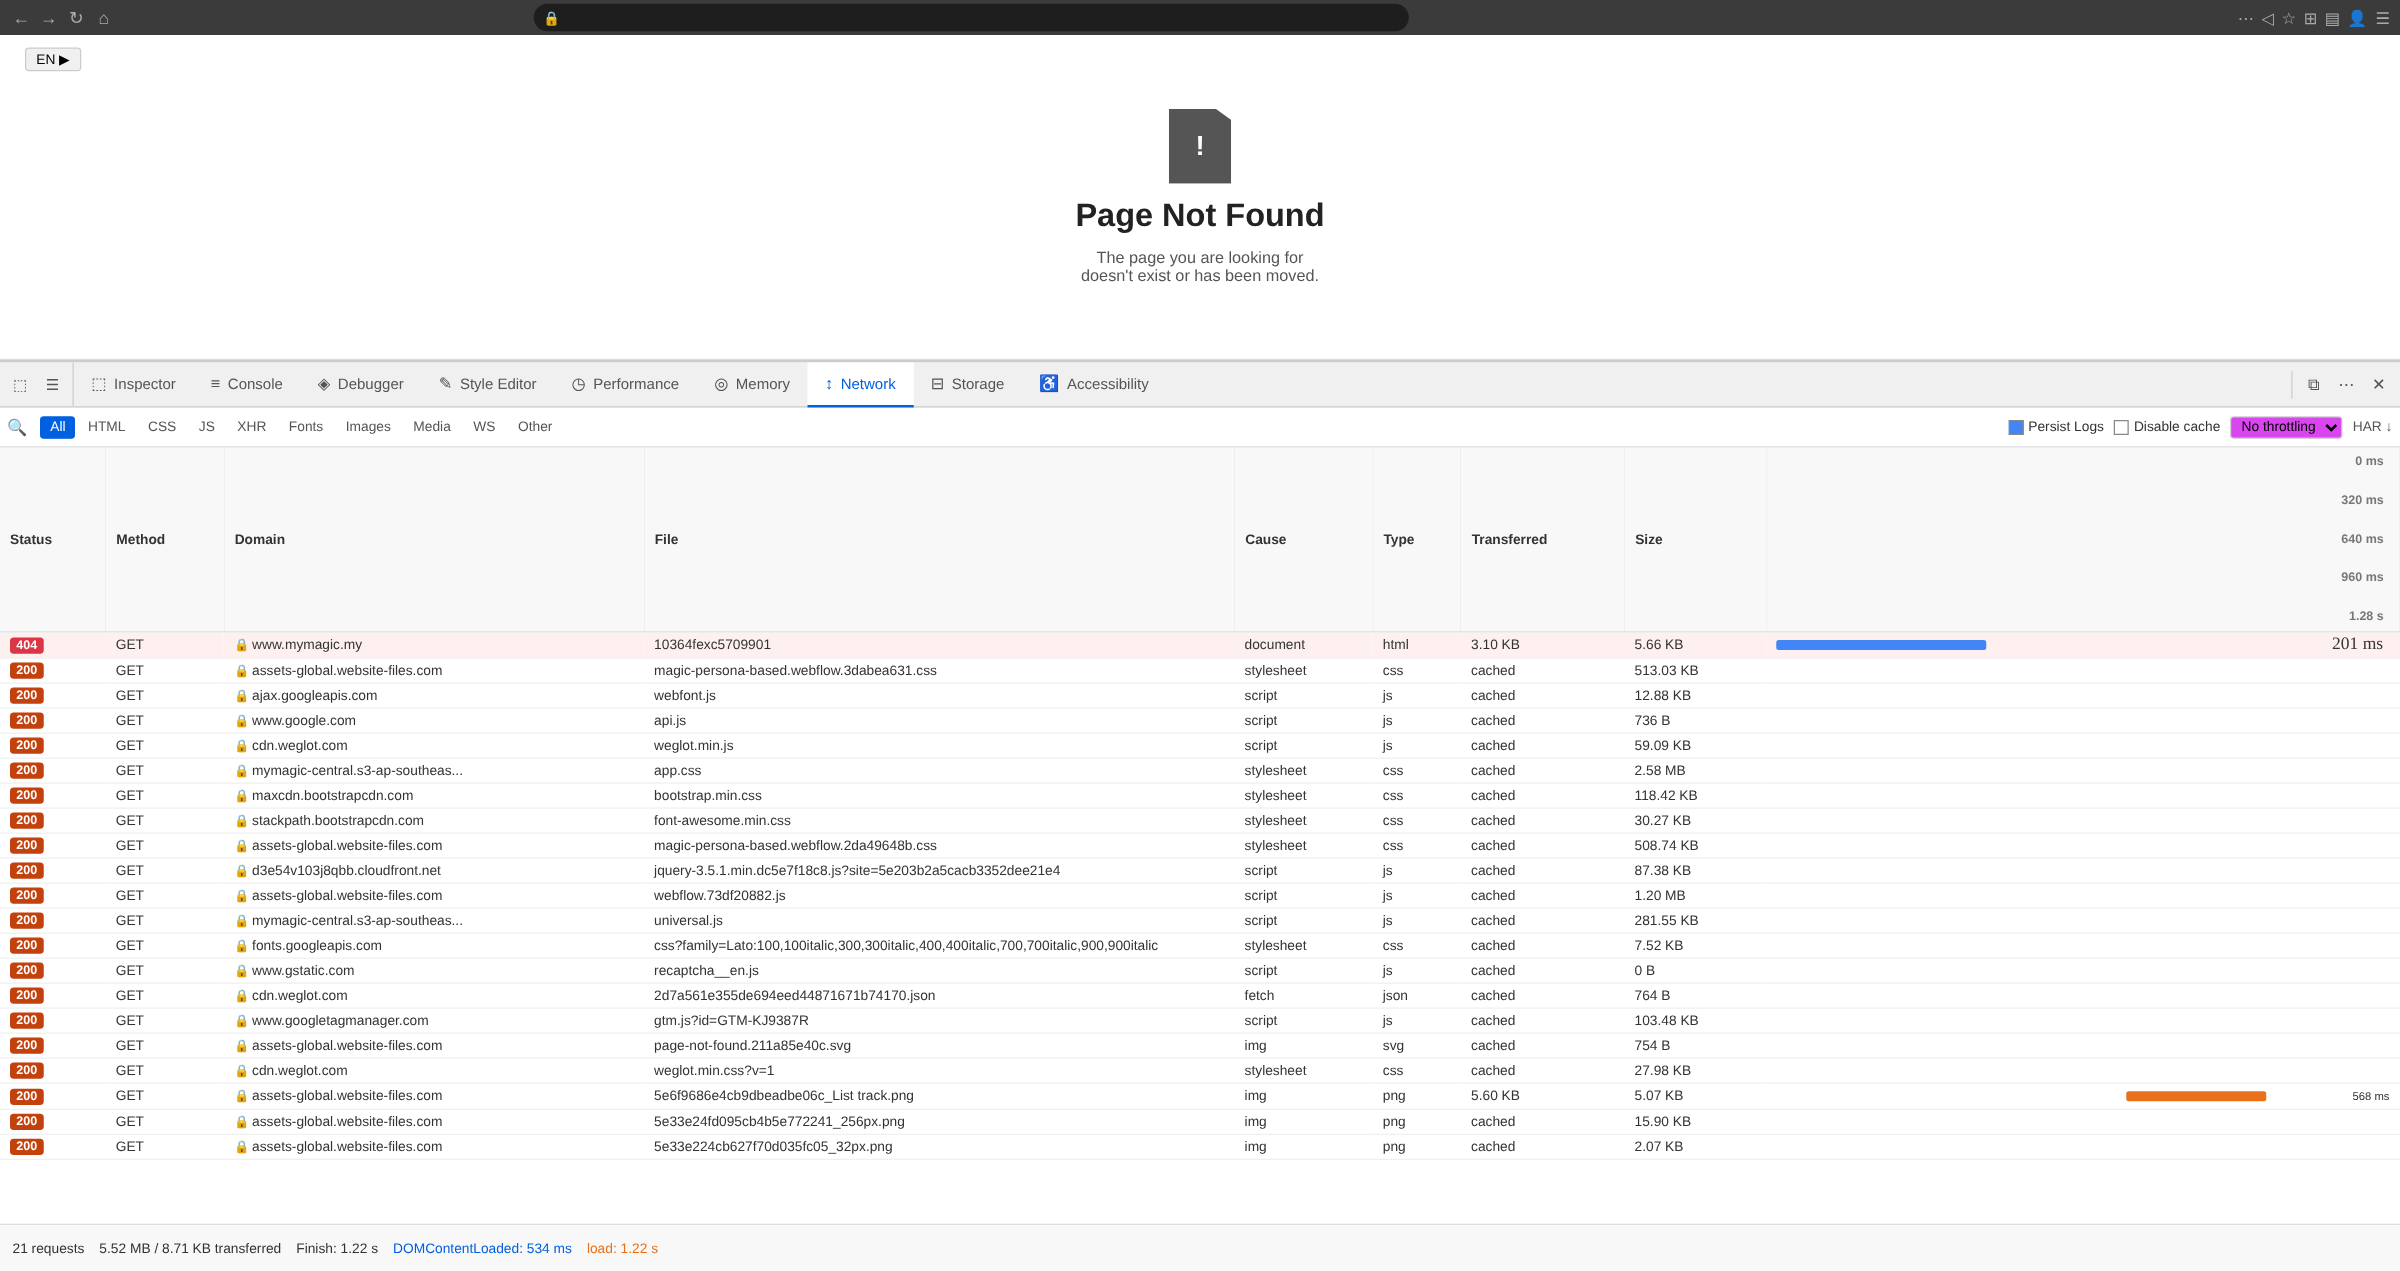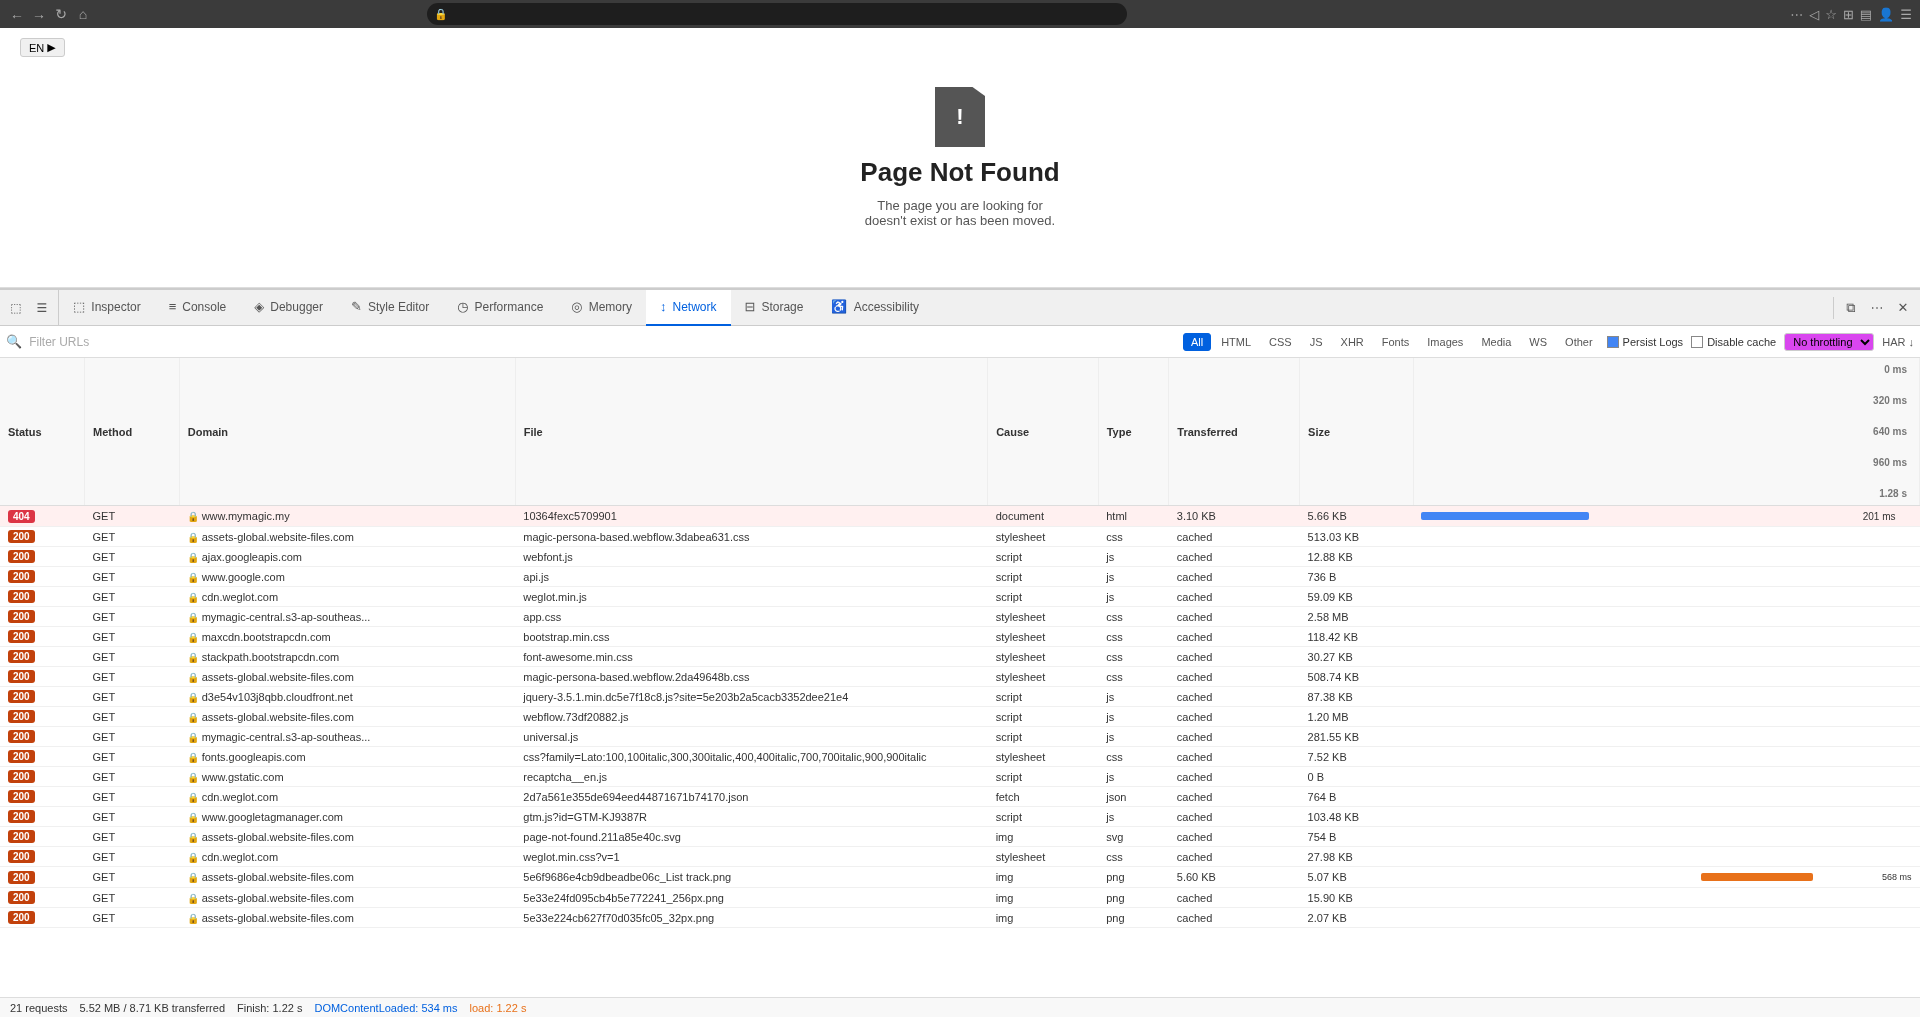--- a/index.html
+++ b/index.html
@@ -58,21 +58,21 @@
     .status-200 { background: #c2410c; }
     .status-404 { background: #dc3545; }
     .timeline-bar-container { position: relative; height: 12px; display: flex; align-items: center; }
     .timeline-bar { height: 8px; background: #4285f4; border-radius: 2px; position: absolute; }
     .timeline-bar.orange { background: #e8711a; }
 
     
     .timeline-header { display: flex; align-items: flex-end; gap: 20px; font-size: 10px; color: #777; padding: 2px 4px; flex-direction: column; }
 
     
-    .status-bar { display: flex; align-items: center; gap: 12px; background: #f8f8f8; border-top: 1px solid #ddd; padding: 4px 10px; font-size: 11px; color: #333; height: 20px; }
+    .status-bar { display: flex; align-items: center; gap: 12px; background: #f8f8f8; border-top: 1px solid #ddd; padding: 4px 10px; font-size: 11px; color: #333; height: 38px; }
     .status-bar-item { color: #333; }
     .dom-content-loaded { color: #0060df; }
     .load-color { color: #e8711a; }
 
     
     ::-webkit-scrollbar { width: 8px; height: 8px; }
     ::-webkit-scrollbar-track { background: #f1f1f1; }
     ::-webkit-scrollbar-thumb { background: #ccc; border-radius: 4px; }
   </style>
 </head>
@@ -161,21 +161,20 @@
     </div>
     <div class="devtools-right-icons">
       <div class="devtools-right-icon" title="Undock">⧉</div>
       <div class="devtools-right-icon" title="More tools">⋯</div>
       <div class="devtools-right-icon" title="Close">✕</div>
     </div>
   </div>
 
   <div class="network-filter-bar">
     <span class="filter-icon">🔍</span>
-    <input class="filter-input" type="text" placeholder="Filter URLs" style="">
     <div class="network-type-filters">
       <button class="type-filter-btn active">All</button>
       <button class="type-filter-btn">HTML</button>
       <button class="type-filter-btn">CSS</button>
       <button class="type-filter-btn">JS</button>
       <button class="type-filter-btn">XHR</button>
       <button class="type-filter-btn">Fonts</button>
       <button class="type-filter-btn">Images</button>
       <button class="type-filter-btn">Media</button>
       <button class="type-filter-btn">WS</button>
@@ -229,21 +228,21 @@
     <td>GET</td>
     <td><span style="font-size:10px;margin-right:2px;">🔒</span>www.mymagic.my</td>
     <td style="max-width:280px;overflow:hidden;text-overflow:ellipsis;white-space:nowrap;" title="10364fexc5709901">10364fexc5709901</td>
     <td>document</td>
     <td>html</td>
     <td>3.10 KB</td>
     <td>5.66 KB</td>
     <td style="min-width:300px;">
               <div class="timeline-bar-container" style="position:relative;height:14px;">
       <div class="timeline-bar" style="left:0%;width:34.285714285714285%;"></div>
-      <span style="position:absolute;right:16px;font-size:10px;color:#333;">201 ms</span>
+      <span style="position:absolute;right:5px;font-size:14px;color:#333;font-family:Liberation Serif, serif;">201 ms</span>
     </div>
             </td>
   </tr>
           <tr>
     <td><span class="status-badge status-200">200</span></td>
     <td>GET</td>
     <td><span style="font-size:10px;margin-right:2px;">🔒</span>assets-global.website-files.com</td>
     <td style="max-width:280px;overflow:hidden;text-overflow:ellipsis;white-space:nowrap;" title="magic-persona-based.webflow.3dabea631.css">magic-persona-based.webflow.3dabea631.css</td>
     <td>stylesheet</td>
     <td>css</td>

